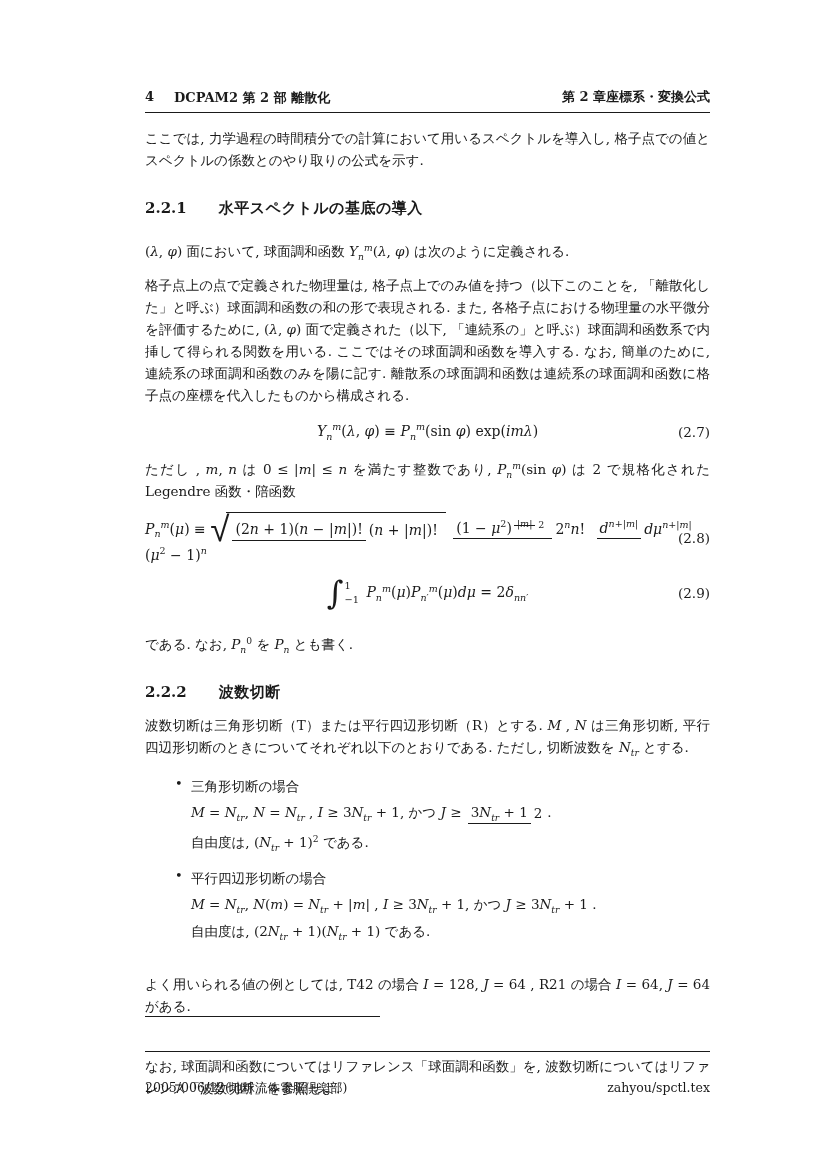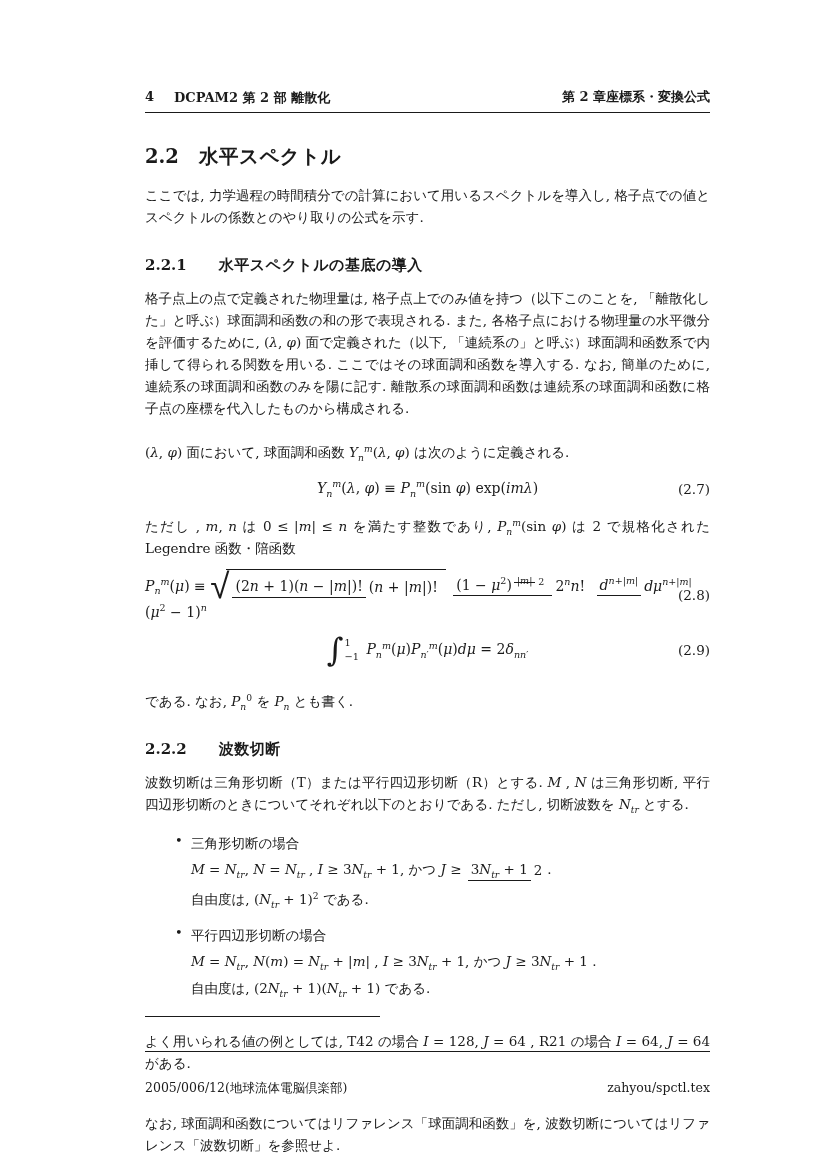--- a/index.html
+++ b/index.html
@@ -94,35 +94,31 @@
     <div class="header-left">
       <span>4</span>
       <span>DCPAM2 第 2 部 離散化</span>
     </div>
     <div class="header-right">
       <span>第 2 章</span>
       <span>座標系・変換公式</span>
     </div>
   </div>
 
-  <div class="h1">
-    <span class="hnum">2.2</span>
-    <span class="htitle">水平スペクトル</span>
-  </div>
 
   <p class="para">ここでは, 力学過程の時間積分での計算において用いるスペクトルを導入し, 格子点での値とスペクトルの係数とのやり取りの公式を示す.</p>
 
   <div class="h2">
     <span class="hnum">2.2.1</span>
     <span class="htitle">水平スペクトルの基底の導入</span>
   </div>
 
+  <p class="para spaced math">(<i>λ</i>, <i>φ</i>) 面において, 球面調和函数 <i>Y</i><sub><i>n</i></sub><sup><i>m</i></sup>(<i>λ</i>, <i>φ</i>) は次のように定義される.</p>
+
   <p class="para tight math">格子点上の点で定義された物理量は, 格子点上でのみ値を持つ（以下このことを, 「離散化した」と呼ぶ）球面調和函数の和の形で表現される. また, 各格子点における物理量の水平微分を評価するために, (<i>λ</i>, <i>φ</i>) 面で定義された（以下, 「連続系の」と呼ぶ）球面調和函数系で内挿して得られる関数を用いる. ここではその球面調和函数を導入する. なお, 簡単のために, 連続系の球面調和函数のみを陽に記す. 離散系の球面調和函数は連続系の球面調和函数に格子点の座標を代入したものから構成される.</p>
-
-  <p class="para spaced math">(<i>λ</i>, <i>φ</i>) 面において, 球面調和函数 <i>Y</i><sub><i>n</i></sub><sup><i>m</i></sup>(<i>λ</i>, <i>φ</i>) は次のように定義される.</p>
 
   <div class="eq math">
     <span class="eqbody"><i>Y</i><sub><i>n</i></sub><sup><i>m</i></sup>(<i>λ</i>, <i>φ</i>) ≡ <i>P</i><sub><i>n</i></sub><sup><i>m</i></sup>(<span class="mrm">sin</span> <i>φ</i>) <span class="mrm">exp</span>(<i>imλ</i>)</span>
     <span class="eqnum">(2.7)</span>
   </div>
 
   <p class="para math" style="margin-top:3px">ただし , <i>m</i>, <i>n</i> は  0 ≤ |<i>m</i>| ≤ <i>n</i> を満たす整数であり, <i>P</i><sub><i>n</i></sub><sup><i>m</i></sup>(<span class="mrm">sin</span> <i>φ</i>) は 2 で規格化された <span class="mrm">Legendre</span> 函数・陪函数</p>
 
   <div class="eq math" style="margin-top:10px">
     <span class="eqbody"><i>P</i><sub><i>n</i></sub><sup><i>m</i></sup>(<i>μ</i>) ≡ <span class="sqrt">

